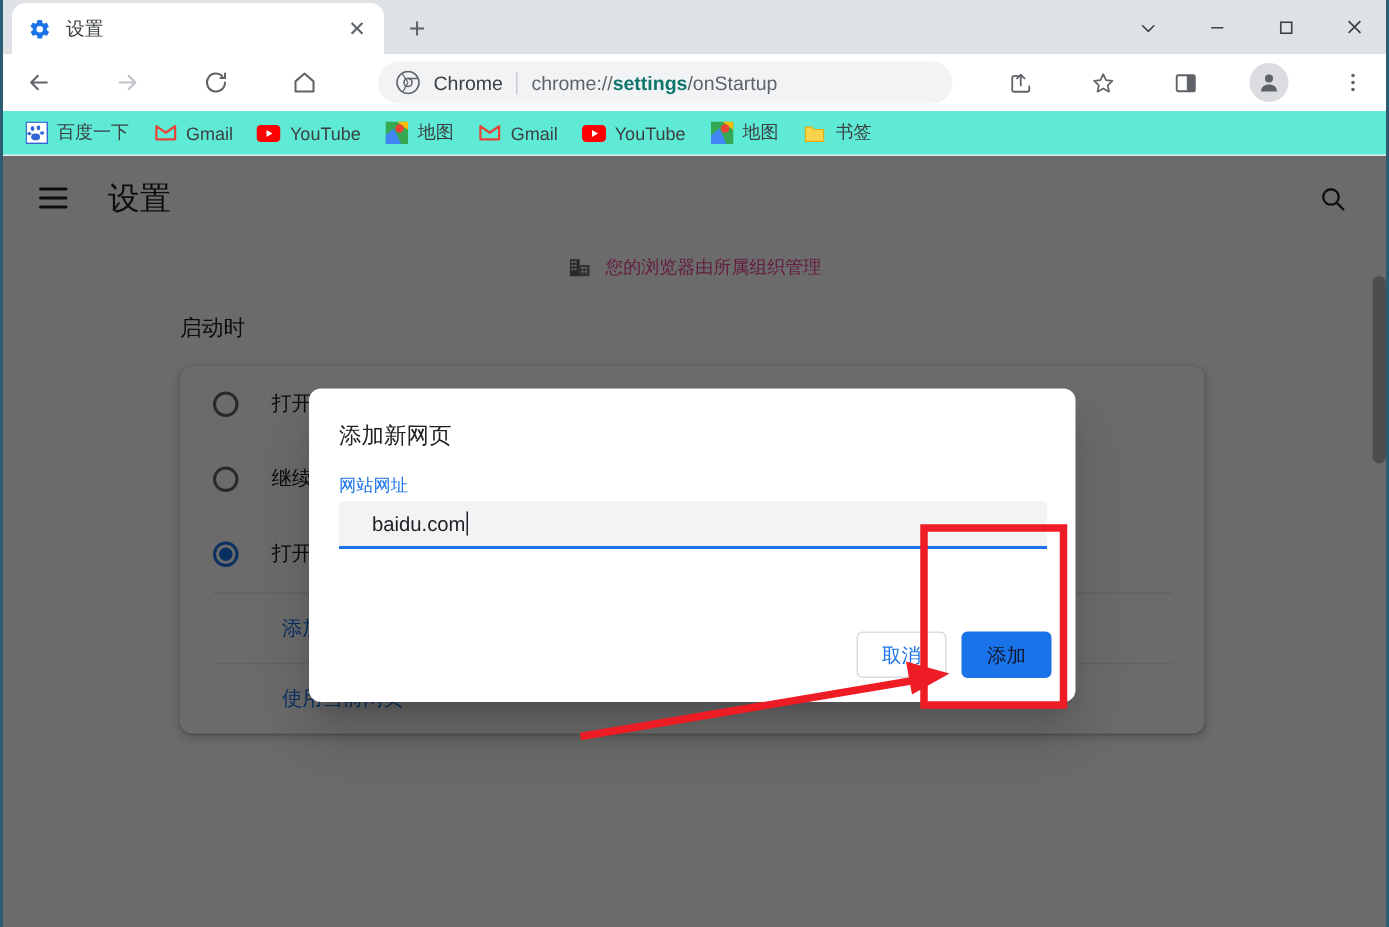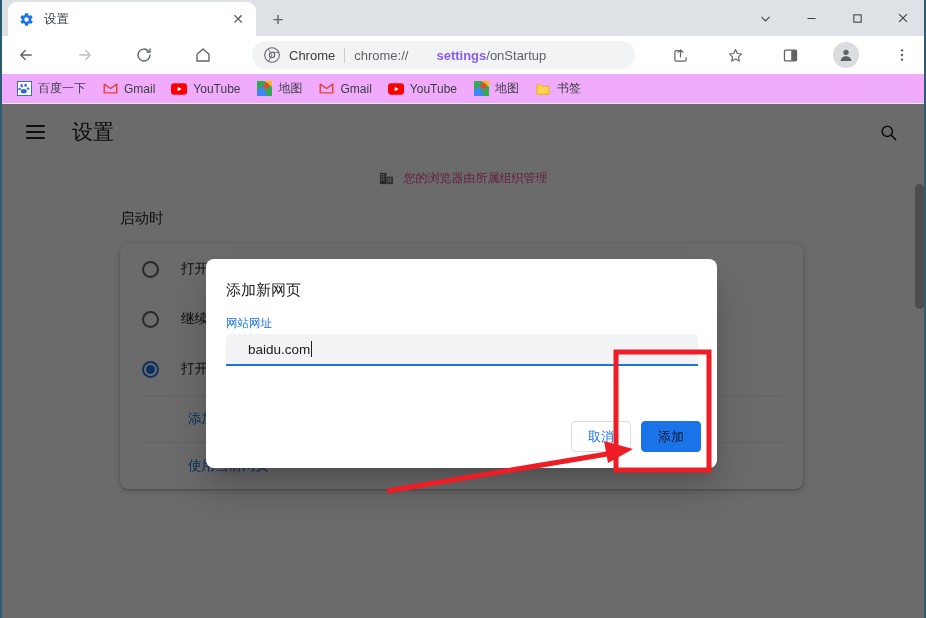--- a/index.html
+++ b/index.html
@@ -88,36 +88,36 @@
     font-size: 13px; color: #3c4043; white-space: nowrap;
   }
   .omni-sep {
     width: 1px; height: 15px; background: #c9ccd0;
     margin: 0 9px; flex: 0 0 1px;
   }
   .omni-url {
     font-size: 13px; color: #5f6368; white-space: nowrap;
     overflow: hidden; text-overflow: ellipsis;
   }
-  .omni-url b { color: #8b5cf6; font-weight: 700; padding-left: 28px; }
+  .omni-url b { color: #0f766e; font-weight: 700; }
   .tb-icon {
     width: 28px; height: 28px; margin: 0 2px;
     display: flex; align-items: center; justify-content: center;
     color: #5f6368; flex: 0 0 28px;
   }
   .avatar-btn {
     width: 26px; height: 26px; margin: 0 4px; flex: 0 0 26px;
     border-radius: 50%; background: #dadce0;
     display: flex; align-items: center; justify-content: center;
   }
 
   
   .bookmarks {
     position: absolute; left: 0; top: 74px; width: 926px; height: 30px;
-    background: #f0abfc;
+    background: #5eead4;
     display: flex; align-items: center;
     padding: 0 8px;
     border-bottom: 1px solid #e8eaed;
   }
   .bm {
     display: flex; align-items: center;
     height: 24px; padding: 0 8px; border-radius: 4px;
     font-size: 12px; color: #3c4043; white-space: nowrap;
   }
   .bm-ico {

